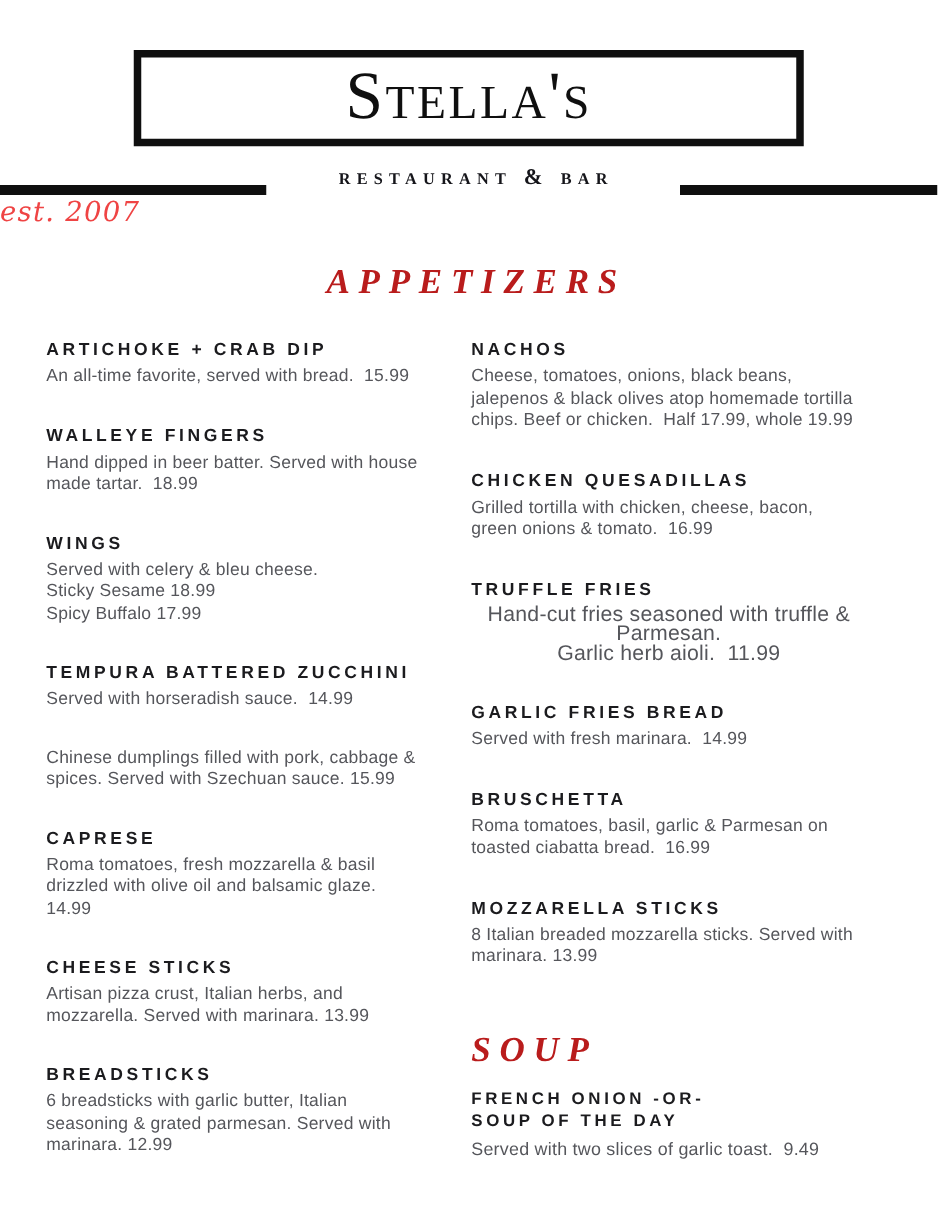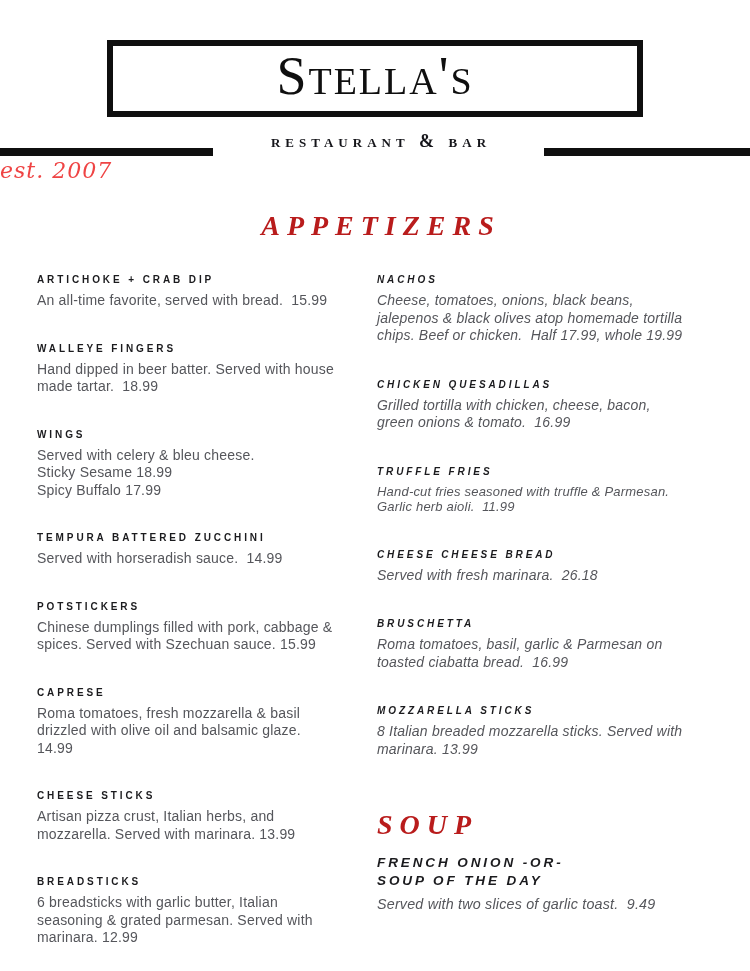--- a/index.html
+++ b/index.html
@@ -44,31 +44,31 @@
     position:absolute; left:0; right:0; top:210px; text-align:center;
     font-size:28px; letter-spacing:7px;
   }
 
   
   .col { position:absolute; top:270px; }
   .col-left  { left:37px;  width:303px; }
   .col-right { left:377px; width:316px; }
 
   .item { margin-bottom:29px; }
-  .col-right .item { margin-bottom:30px;font-style:italic; }
+  .col-right .item { margin-bottom:30px; }
   .item-name {
-    font-size:10px; font-weight:bold; letter-spacing:2.9px;
+    font-size:14px; font-weight:bold; letter-spacing:2.9px;
     line-height:19px; margin-bottom:3px; color:#1b1b1e;
     white-space:pre;
   }
   .desc-line {
     font-size:14px; line-height:17.5px; color:#55565b;
     letter-spacing:0.2px; white-space:pre-wrap;
   }
-  .item-small .desc-line { font-size:13px; line-height:15.5px; }
+  .item-small .desc-line { font-size:17px; line-height:15.5px;text-align:center; }
 
   
   .soup-section { margin-top:50px; text-align:left; }
   .soup-title { font-size:28px; letter-spacing:7px; line-height:34px; margin-bottom:12px; }
   .soup-name-line {
     font-size:13.5px; font-weight:bold; letter-spacing:2.9px;
     line-height:18px; color:#1b1b1e; white-space:pre;
   }
   .soup-desc {
     margin-top:6px; font-size:14.3px; color:#55565b;
@@ -117,21 +117,20 @@
     </div>
 
     <div class="item">
       <div class="item-name">TEMPURA BATTERED ZUCCHINI</div>
       <div class="item-desc">
         <div class="desc-line">Served with horseradish sauce.  14.99</div>
       </div>
     </div>
 
     <div class="item">
-      <div class="item-name">POTSTICKERS</div>
       <div class="item-desc">
         <div class="desc-line">Chinese dumplings filled with pork, cabbage &amp;</div>
         <div class="desc-line">spices. Served with Szechuan sauce. 15.99</div>
       </div>
     </div>
 
     <div class="item">
       <div class="item-name">CAPRESE</div>
       <div class="item-desc">
         <div class="desc-line">Roma tomatoes, fresh mozzarella &amp; basil</div>
@@ -179,23 +178,23 @@
 
     <div class="item item-small">
       <div class="item-name">TRUFFLE FRIES</div>
       <div class="item-desc">
         <div class="desc-line">Hand-cut fries seasoned with truffle &amp; Parmesan.</div>
         <div class="desc-line">Garlic herb aioli.  11.99</div>
       </div>
     </div>
 
     <div class="item">
-      <div class="item-name">CHEESE CHEESE BREAD</div>
-      <div class="item-desc">
-        <div class="desc-line">Served with fresh marinara.  26.18</div>
+      <div class="item-name">GARLIC FRIES BREAD</div>
+      <div class="item-desc">
+        <div class="desc-line">Served with fresh marinara.  14.99</div>
       </div>
     </div>
 
     <div class="item">
       <div class="item-name">BRUSCHETTA</div>
       <div class="item-desc">
         <div class="desc-line">Roma tomatoes, basil, garlic &amp; Parmesan on</div>
         <div class="desc-line">toasted ciabatta bread.  16.99</div>
       </div>
     </div>

